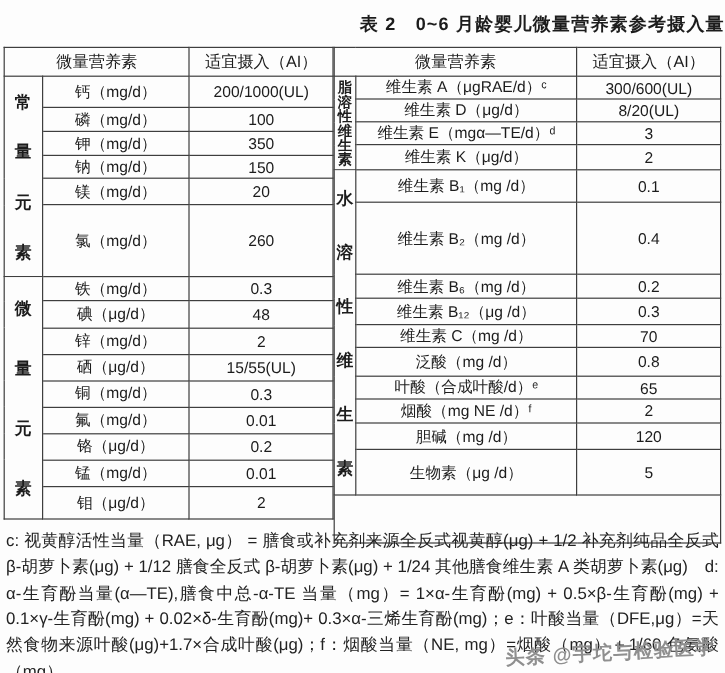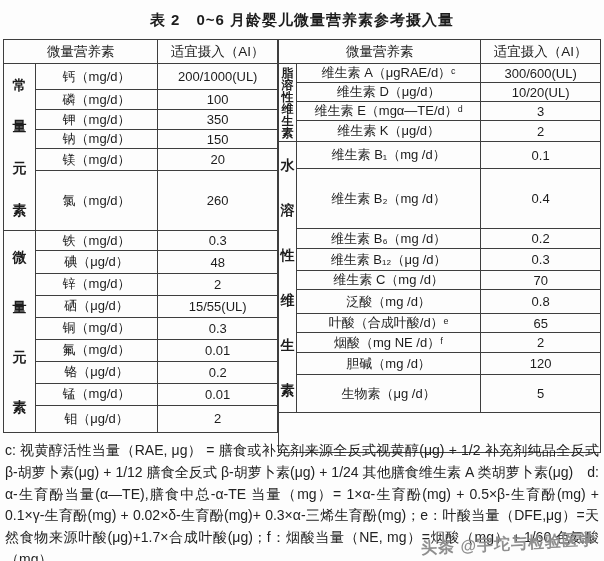--- a/index.html
+++ b/index.html
@@ -2,21 +2,21 @@
 <html><head>
 <meta charset="utf-8">
 <style>
   html,body { margin:0; padding:0; }
   body {
     width:604px; height:561px; position:relative; overflow:hidden;
     background:#fdfdfd; color:#1c1c1c;
     font-family:"Liberation Sans","DejaVu Sans",sans-serif;
   }
   .title {
-    text-align:center; font-weight:bold; font-size:15px;
+    text-align:right; font-weight:bold; font-size:15px;
     padding-top:11px; letter-spacing:1px;
   }
   .tables { display:flex; align-items:stretch; margin:9px 3px 0 3px; height:394px; }
   table { border-collapse:collapse; table-layout:fixed; height:394px; }
   td, th {
     border:1px solid #3e3e3e; text-align:center; vertical-align:middle;
     font-size:13px; padding:0 1px; overflow:hidden; background:#fdfdfd;
   }
   th { font-size:13.5px; font-weight:normal; }
   .glabel { position:relative; }
@@ -157,21 +157,21 @@
               <span>维</span>
               <span>生</span>
               <span>素</span>
             </div>
           </td>
       <td>维生素 A（μgRAE/d）ᶜ</td>
       <td>300/600(UL)</td>
     </tr>
     <tr style="height:18px">
       <td>维生素 D（μg/d）</td>
-      <td>10/20(UL)</td>
+      <td>8/20(UL)</td>
     </tr>
     <tr style="height:18px">
       <td>维生素 E（mgα—TE/d）ᵈ</td>
       <td>3</td>
     </tr>
     <tr style="height:21px">
       <td>维生素 K（μg/d）</td>
       <td>2</td>
     </tr>
     <tr style="height:27px">

